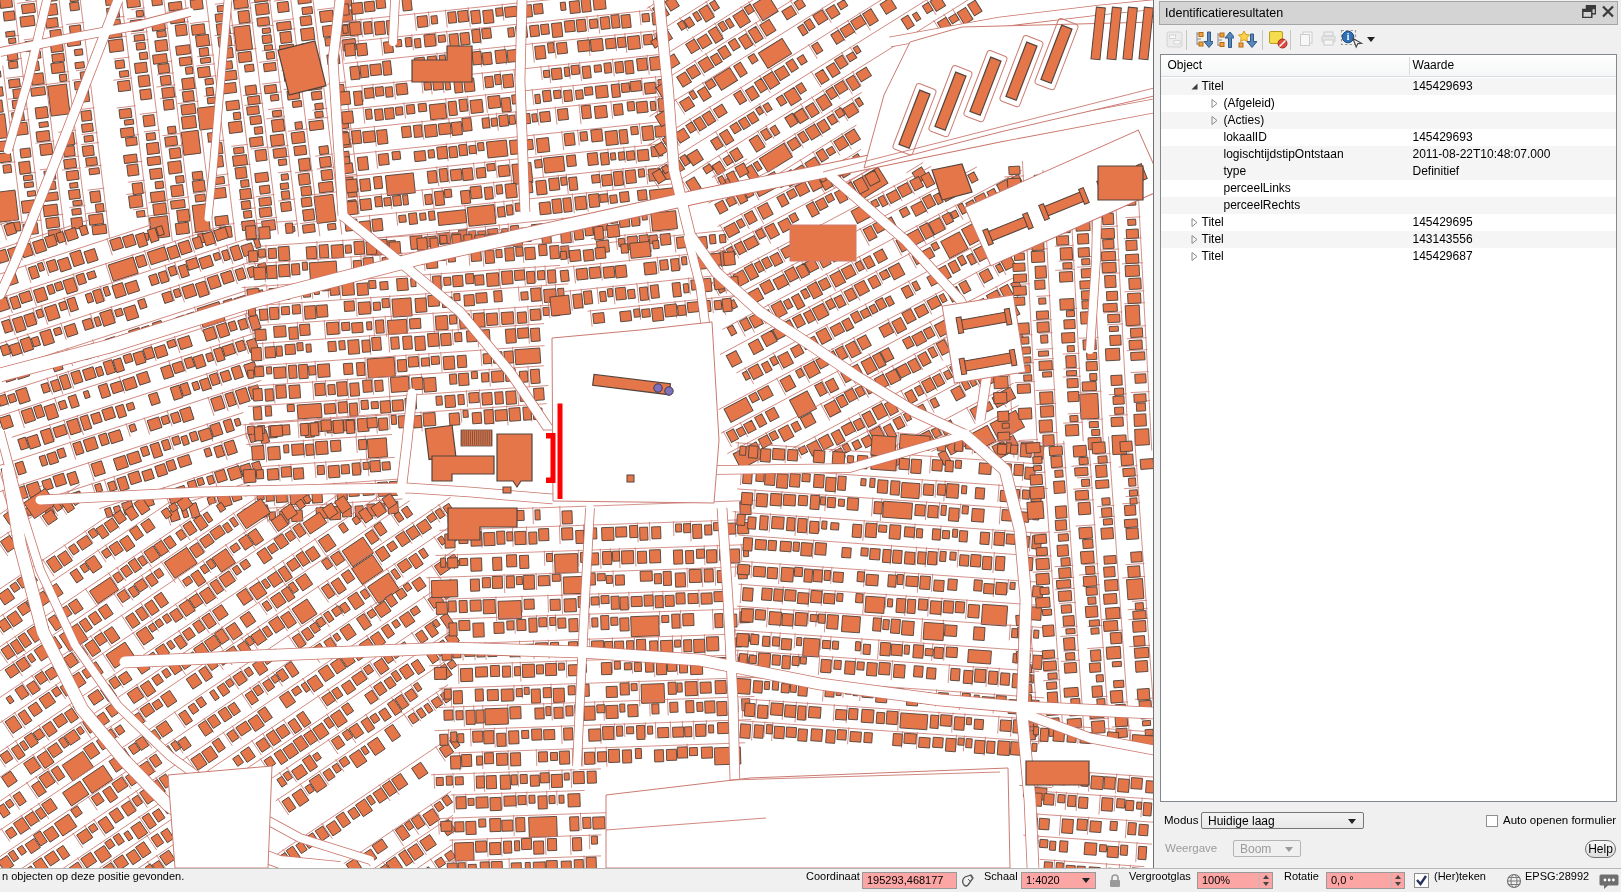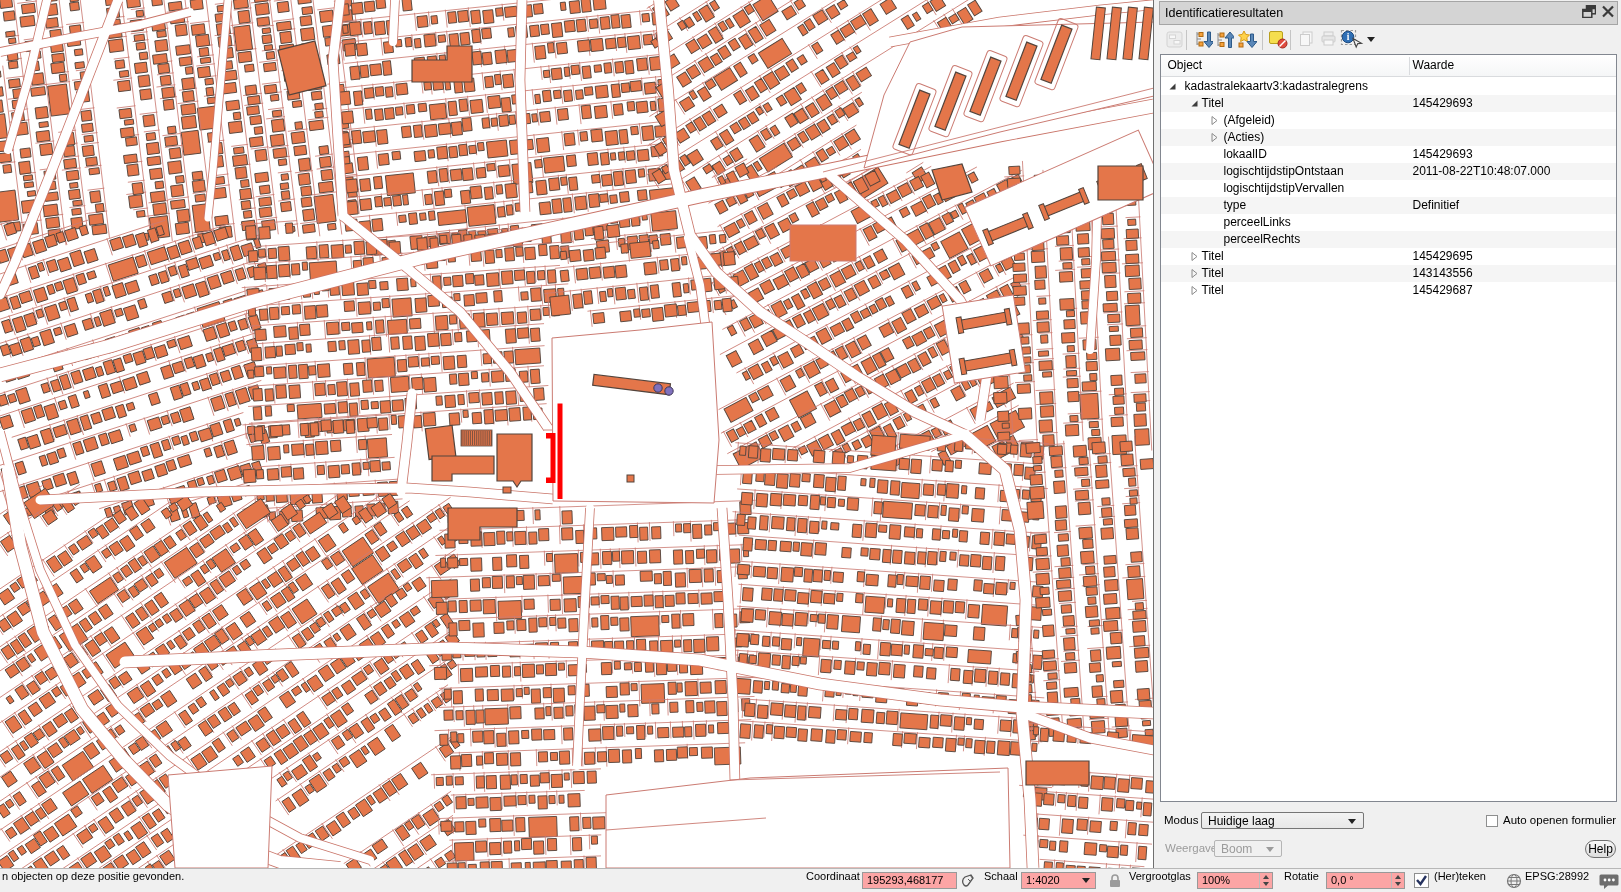--- a/index.html
+++ b/index.html
@@ -611,26 +611,20 @@
       <path d="M0 0h8l-4 5z" fill="#222"></path>
     </svg>
   </div>
   <div id="tree">
     <div id="thead">
           <span class="h1">Object</span>
           <span class="h2">Waarde</span>
           <div class="hdiv"></div>
         </div>
     <div id="trows">
-          <div class="trow" style="background:#fff">
-            <svg class="ar" style="left:7px" width="9" height="9">
-              <path d="M7.5 1.5v6h-6z" fill="#3c3c3c"></path>
-            </svg>
-            <span class="lab" style="left:24px">kadastralekaartv3:kadastralegrens</span>
-          </div>
           <div class="trow" style="background:#f5f5f5">
             <svg class="ar" style="left:29px" width="9" height="9">
               <path d="M7.5 1.5v6h-6z" fill="#3c3c3c"></path>
             </svg>
             <span class="lab" style="left:41px">Titel</span>
             <span class="val">145429693</span>
           </div>
           <div class="trow" style="background:#fff">
             <svg class="ar" style="left:49px" width="9" height="9">
               <path d="M2 0.5l5 4-5 4z" fill="none" stroke="#8a8a8a" stroke-width="1"></path>
@@ -643,23 +637,20 @@
             </svg>
             <span class="lab" style="left:63px">(Acties)</span>
           </div>
           <div class="trow" style="background:#fff">
             <span class="lab" style="left:63px">lokaalID</span>
             <span class="val">145429693</span>
           </div>
           <div class="trow" style="background:#f5f5f5">
             <span class="lab" style="left:63px">logischtijdstipOntstaan</span>
             <span class="val">2011-08-22T10:48:07.000</span>
-          </div>
-          <div class="trow" style="background:#fff">
-            <span class="lab" style="left:63px">logischtijdstipVervallen</span>
           </div>
           <div class="trow" style="background:#f5f5f5">
             <span class="lab" style="left:63px">type</span>
             <span class="val">Definitief</span>
           </div>
           <div class="trow" style="background:#fff">
             <span class="lab" style="left:63px">perceelLinks</span>
           </div>
           <div class="trow" style="background:#f5f5f5">
             <span class="lab" style="left:63px">perceelRechts</span>
@@ -688,21 +679,21 @@
         </div>
   </div>
   <span class="plabel" style="left:9px;top:814px">Modus</span>
   <div class="combo" style="left:46px;top:812px;width:163px;height:17px">
     <span class="ctext">Huidige laag</span>
         <span class="carr"></span>
       </div>
   <div class="cb" style="left:331px;top:815px"></div>
   <span class="plabel" style="left:348px;top:814px">Auto openen formulier</span>
   <span class="plabel gray" style="left:10px;top:842px">Weergave</span>
-  <div class="combo" style="left:59px;top:840px;width:68px;height:17px;border-color:#b5b5b5;background:#f0f0f0">
+  <div class="combo" style="left:78px;top:840px;width:68px;height:17px;border-color:#b5b5b5;background:#f0f0f0">
     <span class="ctext gray">Boom</span>
     <span class="carr" style="border-top-color:#9b9b9b"></span>
       </div>
   <div id="helpbtn">Help</div>
 </div>
 <div id="sbar">
   <span class="sl" style="left:2px">n objecten op deze positie gevonden.</span>
   <span class="sl" style="left:806px">Coordinaat</span>
   <div class="sbox" style="left:862px;width:95px">195293,468177</div>
   <svg style="position:absolute;left:960px;top:3px" width="17" height="17">

